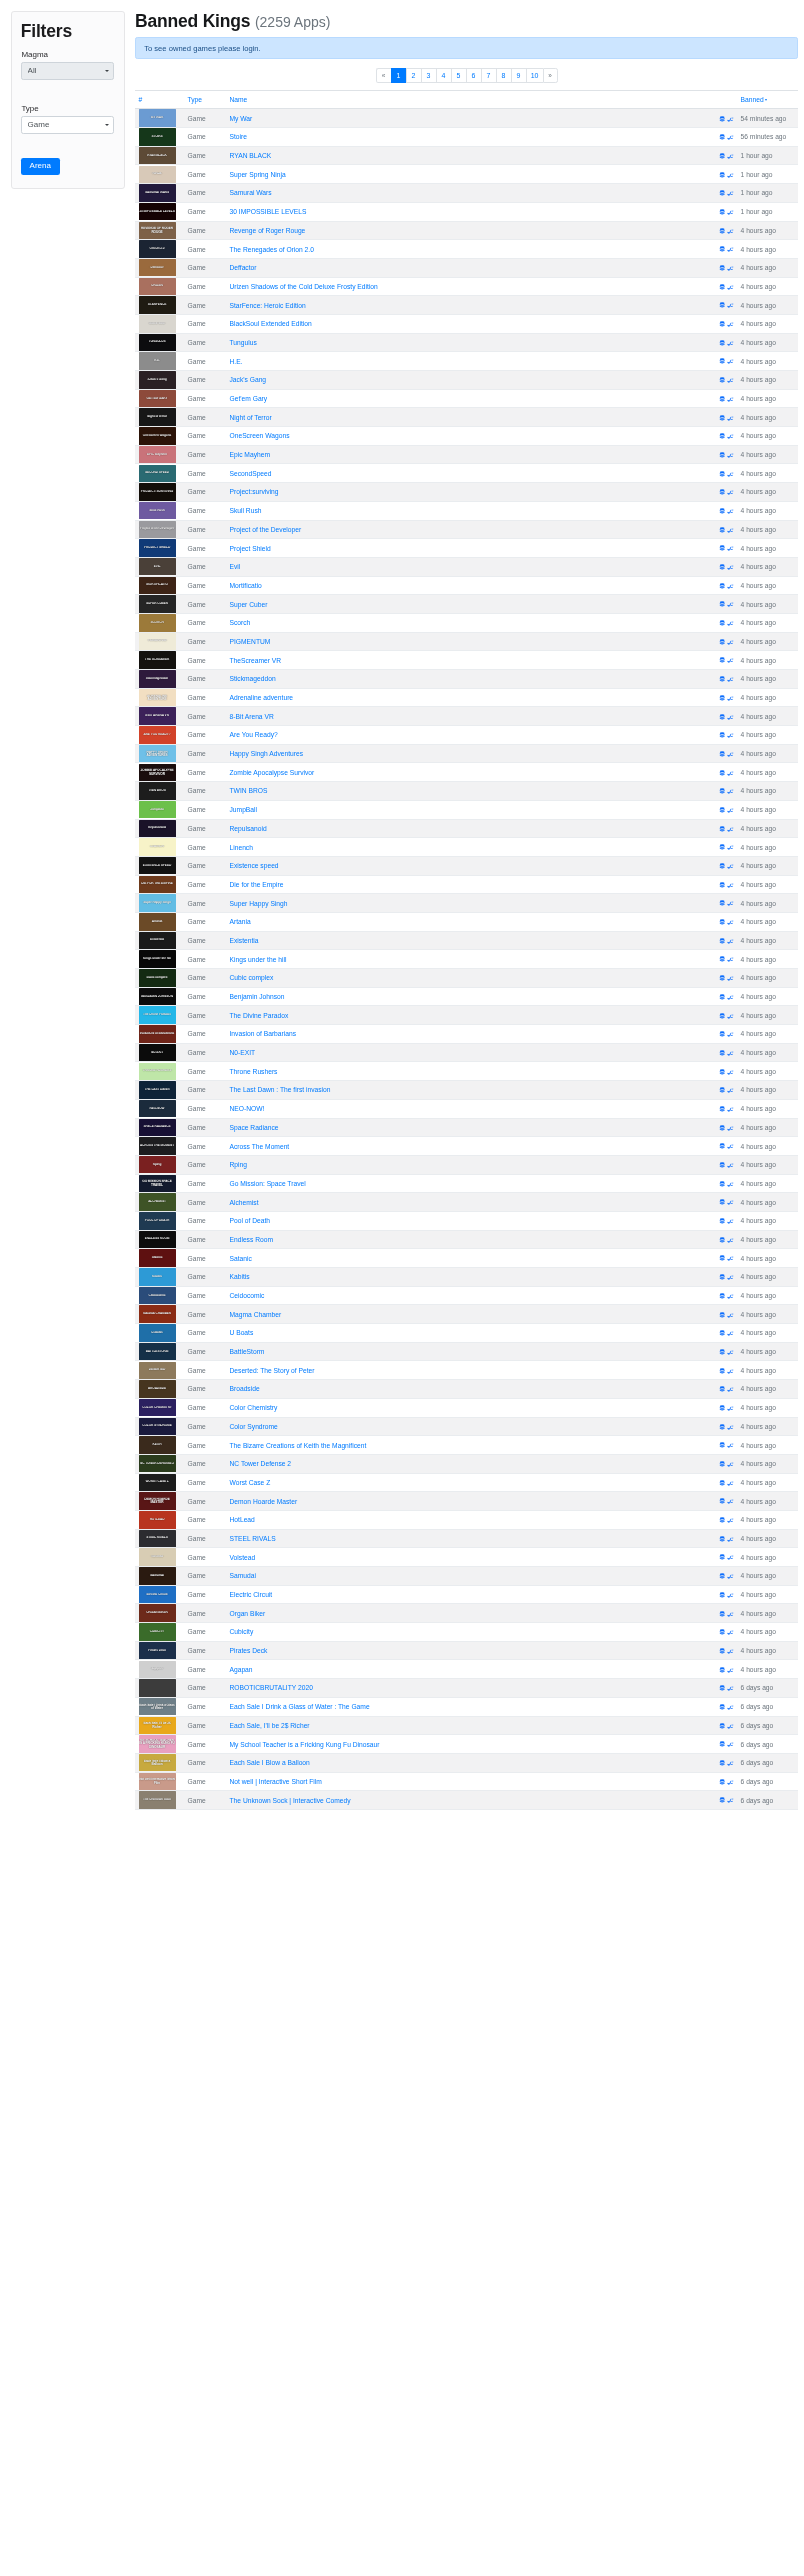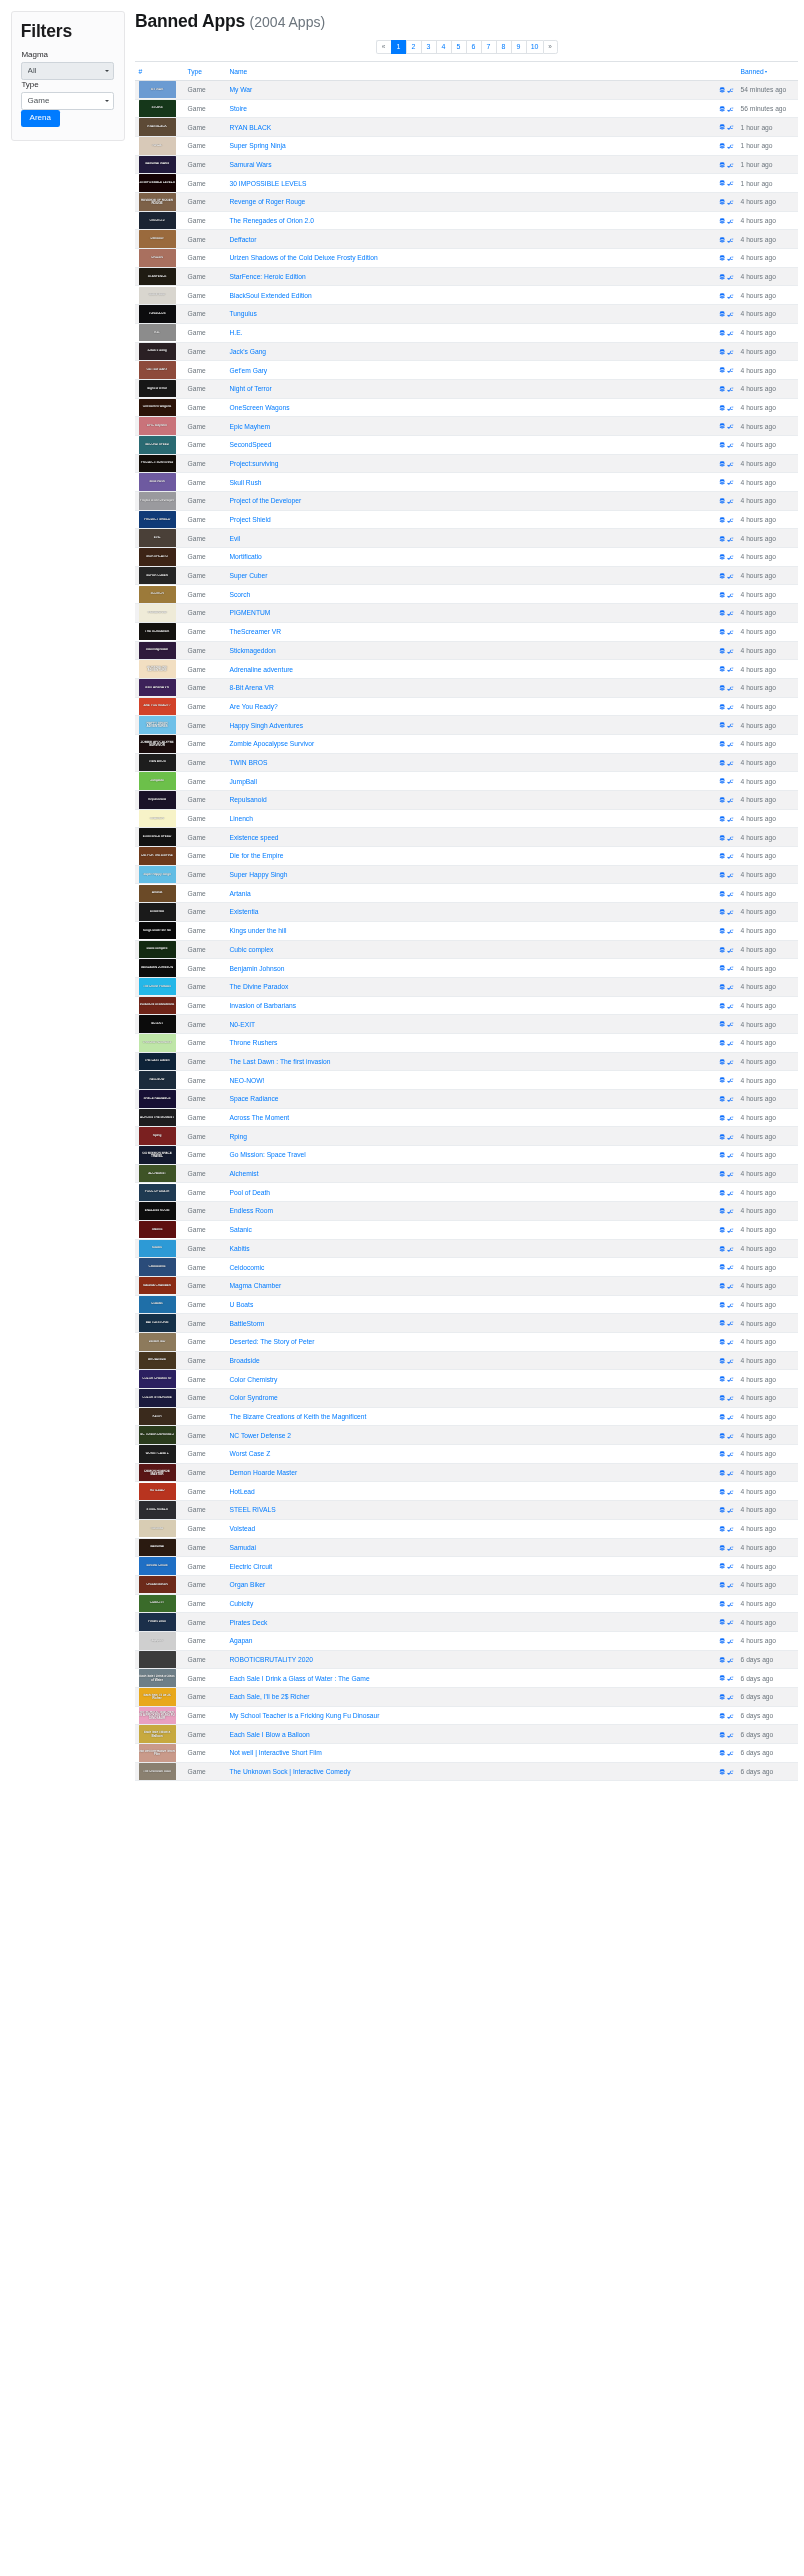--- a/index.html
+++ b/index.html
@@ -32,21 +32,21 @@
     font-weight: 700;
     letter-spacing: -0.2px;
     margin: 1.2px 0 8.2px 0;
     color: #1b1b1d;
   }
   .field-label {
     font-size: 8px;
     color: #2b2b2e;
     margin: 0 0 2.9px 0.6px;
   }
-  .select-wrap { position: relative; margin-bottom: 0; }
+  .select-wrap { position: relative; margin-bottom: 24px; }
   select.ctl {
     -webkit-appearance: none;
     appearance: none;
     width: 100%;
     height: 18px;
     padding: 0 13px 0 5.8px;
     font-size: 8px;
     font-family: "Liberation Sans", sans-serif;
     color: #4c5257;
     border: 0.6px solid #ced4da;
@@ -224,24 +224,25 @@
         <option>Game</option>
       </select>
       <span class="caret"></span>
     </div>
 
     <button class="apply-btn">Arena</button>
   </aside>
 
   <main class="main">
     <h1 class="main-title">
-      <span>Banned Apps</span>
-      <span class="count">(2004 Apps)</span>
+      <span>Banned Kings</span>
+      <span class="count">(2259 Apps)</span>
     </h1>
 
+    <div class="alert-info">To see owned games please login.</div>
 
     <div class="pager-row">
       <nav class="pagination">
           <a class="pg arrow">«</a>
           <a class="pg active">1</a>
           <a class="pg">2</a>
           <a class="pg">3</a>
           <a class="pg">4</a>
           <a class="pg">5</a>
           <a class="pg">6</a>

